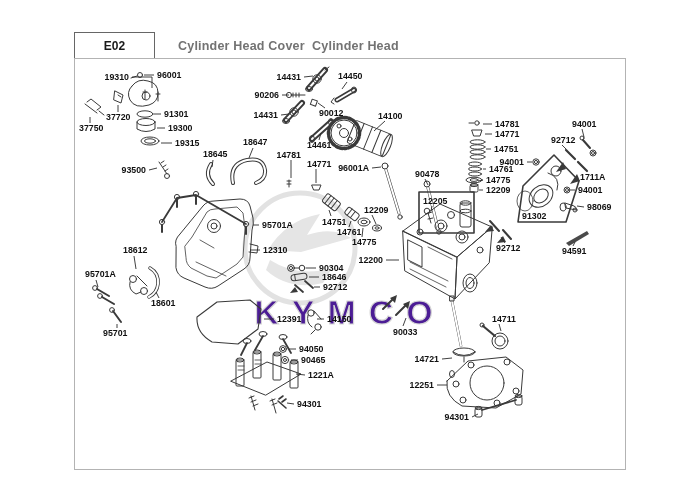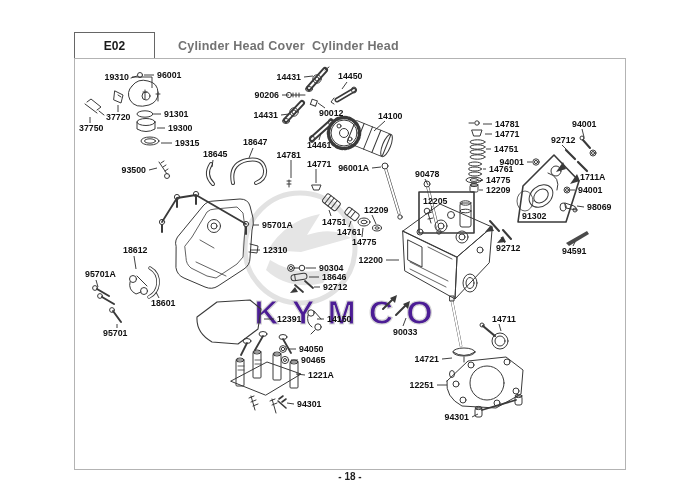--- a/index.html
+++ b/index.html
@@ -452,14 +452,13 @@
         <text x="439" y="362" text-anchor="end" class="plabel">14721</text>
         <polyline points="437,385 447,385" class="leader"></polyline>
         <text x="434" y="388" text-anchor="end" class="plabel">12251</text>
         <polyline points="472,417 478,414" class="leader"></polyline>
         <text x="469" y="420" text-anchor="end" class="plabel">94301</text>
         <polyline points="505,243 501,237" class="leader"></polyline>
         <text x="496" y="251" text-anchor="start" class="plabel">92712</text>
       </g>
   </svg>
 
-  <div class="footer">- 18 -</div>
 </div>
 
 </body></html>

